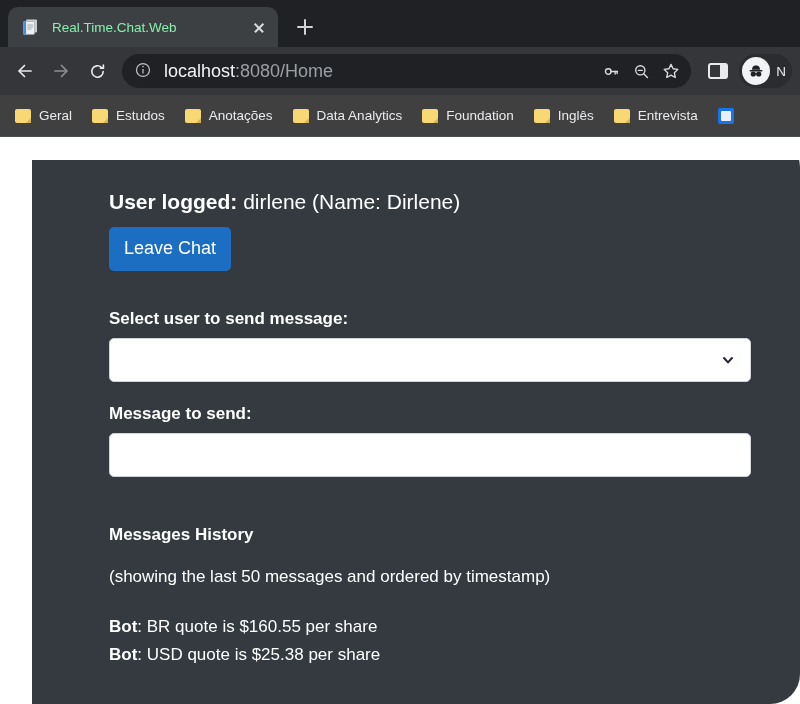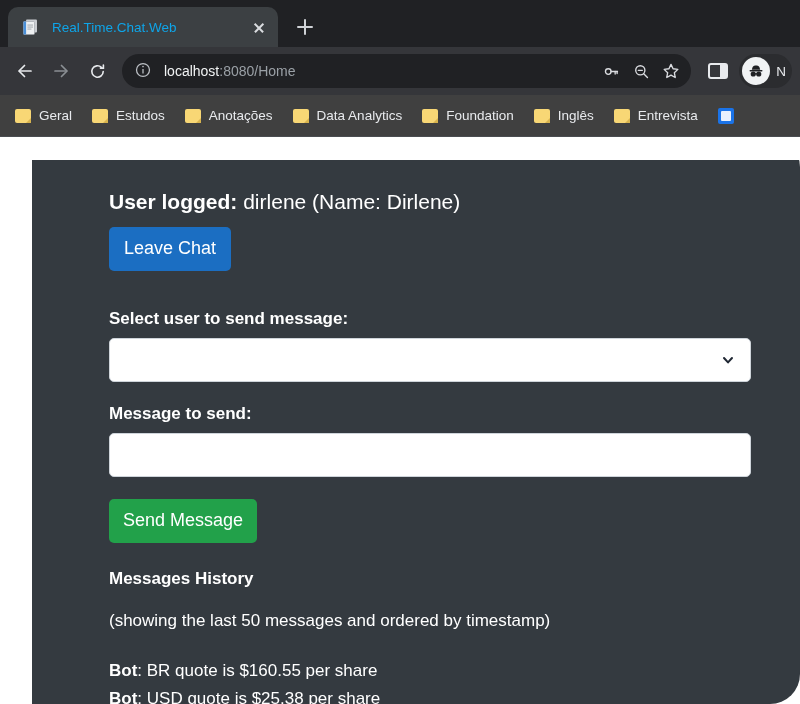--- a/index.html
+++ b/index.html
@@ -33,21 +33,21 @@
     position: relative;
   }
   .tab-favicon {
     width: 18px; height: 18px;
     margin-right: 12px;
     flex: 0 0 auto;
     position: relative;
   }
   .tab-title {
     flex: 1 1 auto;
-    color: #0ea5e9;
+    color: #86efac;
     font-size: 13.5px;
     white-space: nowrap;
     overflow: hidden;
     text-overflow: ellipsis;
   }
   .tab-close {
     width: 22px; height: 22px;
     flex: 0 0 auto;
     position: relative;
     border-radius: 50%;
@@ -109,21 +109,21 @@
     min-width: 0;
   }
   .omni-info {
     width: 20px; height: 20px;
     flex: 0 0 auto;
     margin-right: 10px;
     color: #bdc1c6;
   }
   .omni-url {
     flex: 1 1 auto;
-    font-size: 14px;
+    font-size: 18px;
     color: #9aa0a6;
     white-space: nowrap;
     overflow: hidden;
     min-width: 0;
   }
   .omni-url .host { color: #f1f3f4; }
   .omni-icon {
     width: 28px; height: 28px;
     flex: 0 0 auto;
     display: flex; align-items: center; justify-content: center;
@@ -481,21 +481,20 @@
       </span>
     </div>
 
     <div class="spacer-md"></div>
 
     <div class="field-label">Message to send:</div>
     <input class="form-control" type="text" placeholder="" style="">
 
     <div class="spacer-md"></div>
 
-    <button class="btn btn-send">Send Message</button>
 
     <div class="history-title">Messages History</div>
     <div class="history-sub">(showing the last 50 messages and ordered by timestamp)</div>
 
     <div class="messages">
       <div class="msg">
         <span class="sender">Bot</span><span>: </span><span>BR quote is $160.55 per share</span>
       </div>
       <div class="msg">
         <span class="sender">Bot</span><span>: </span><span>USD quote is $25.38 per share</span>

